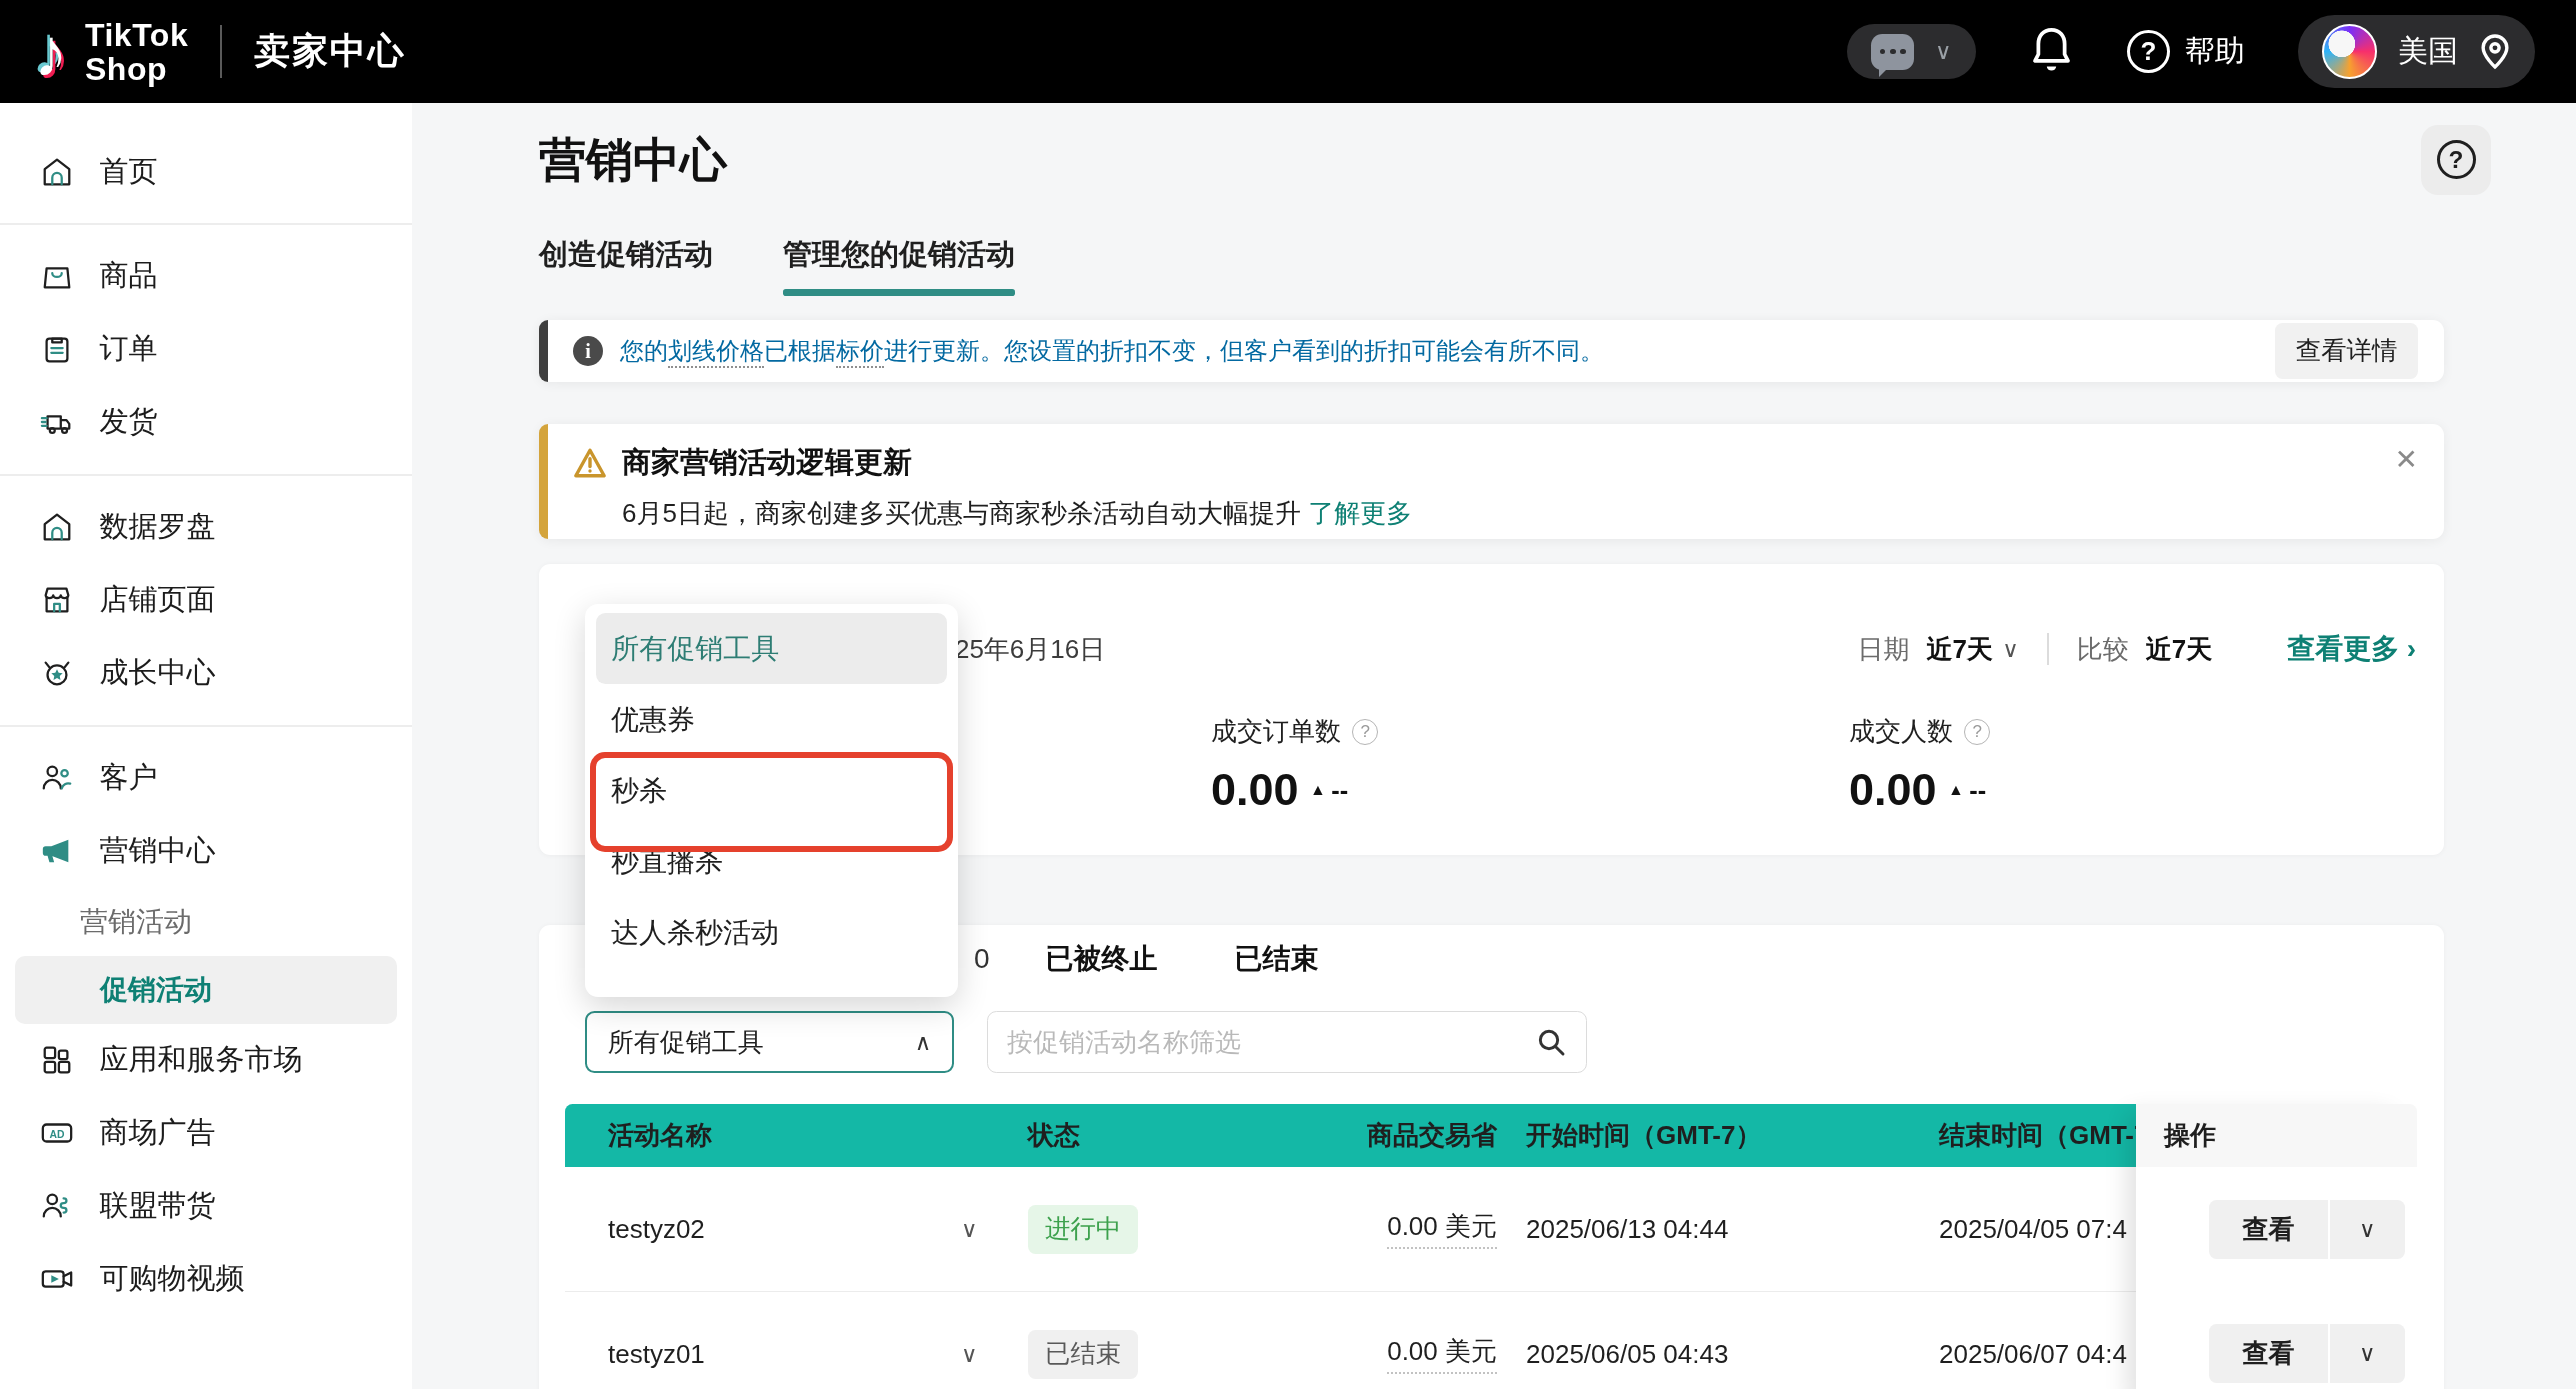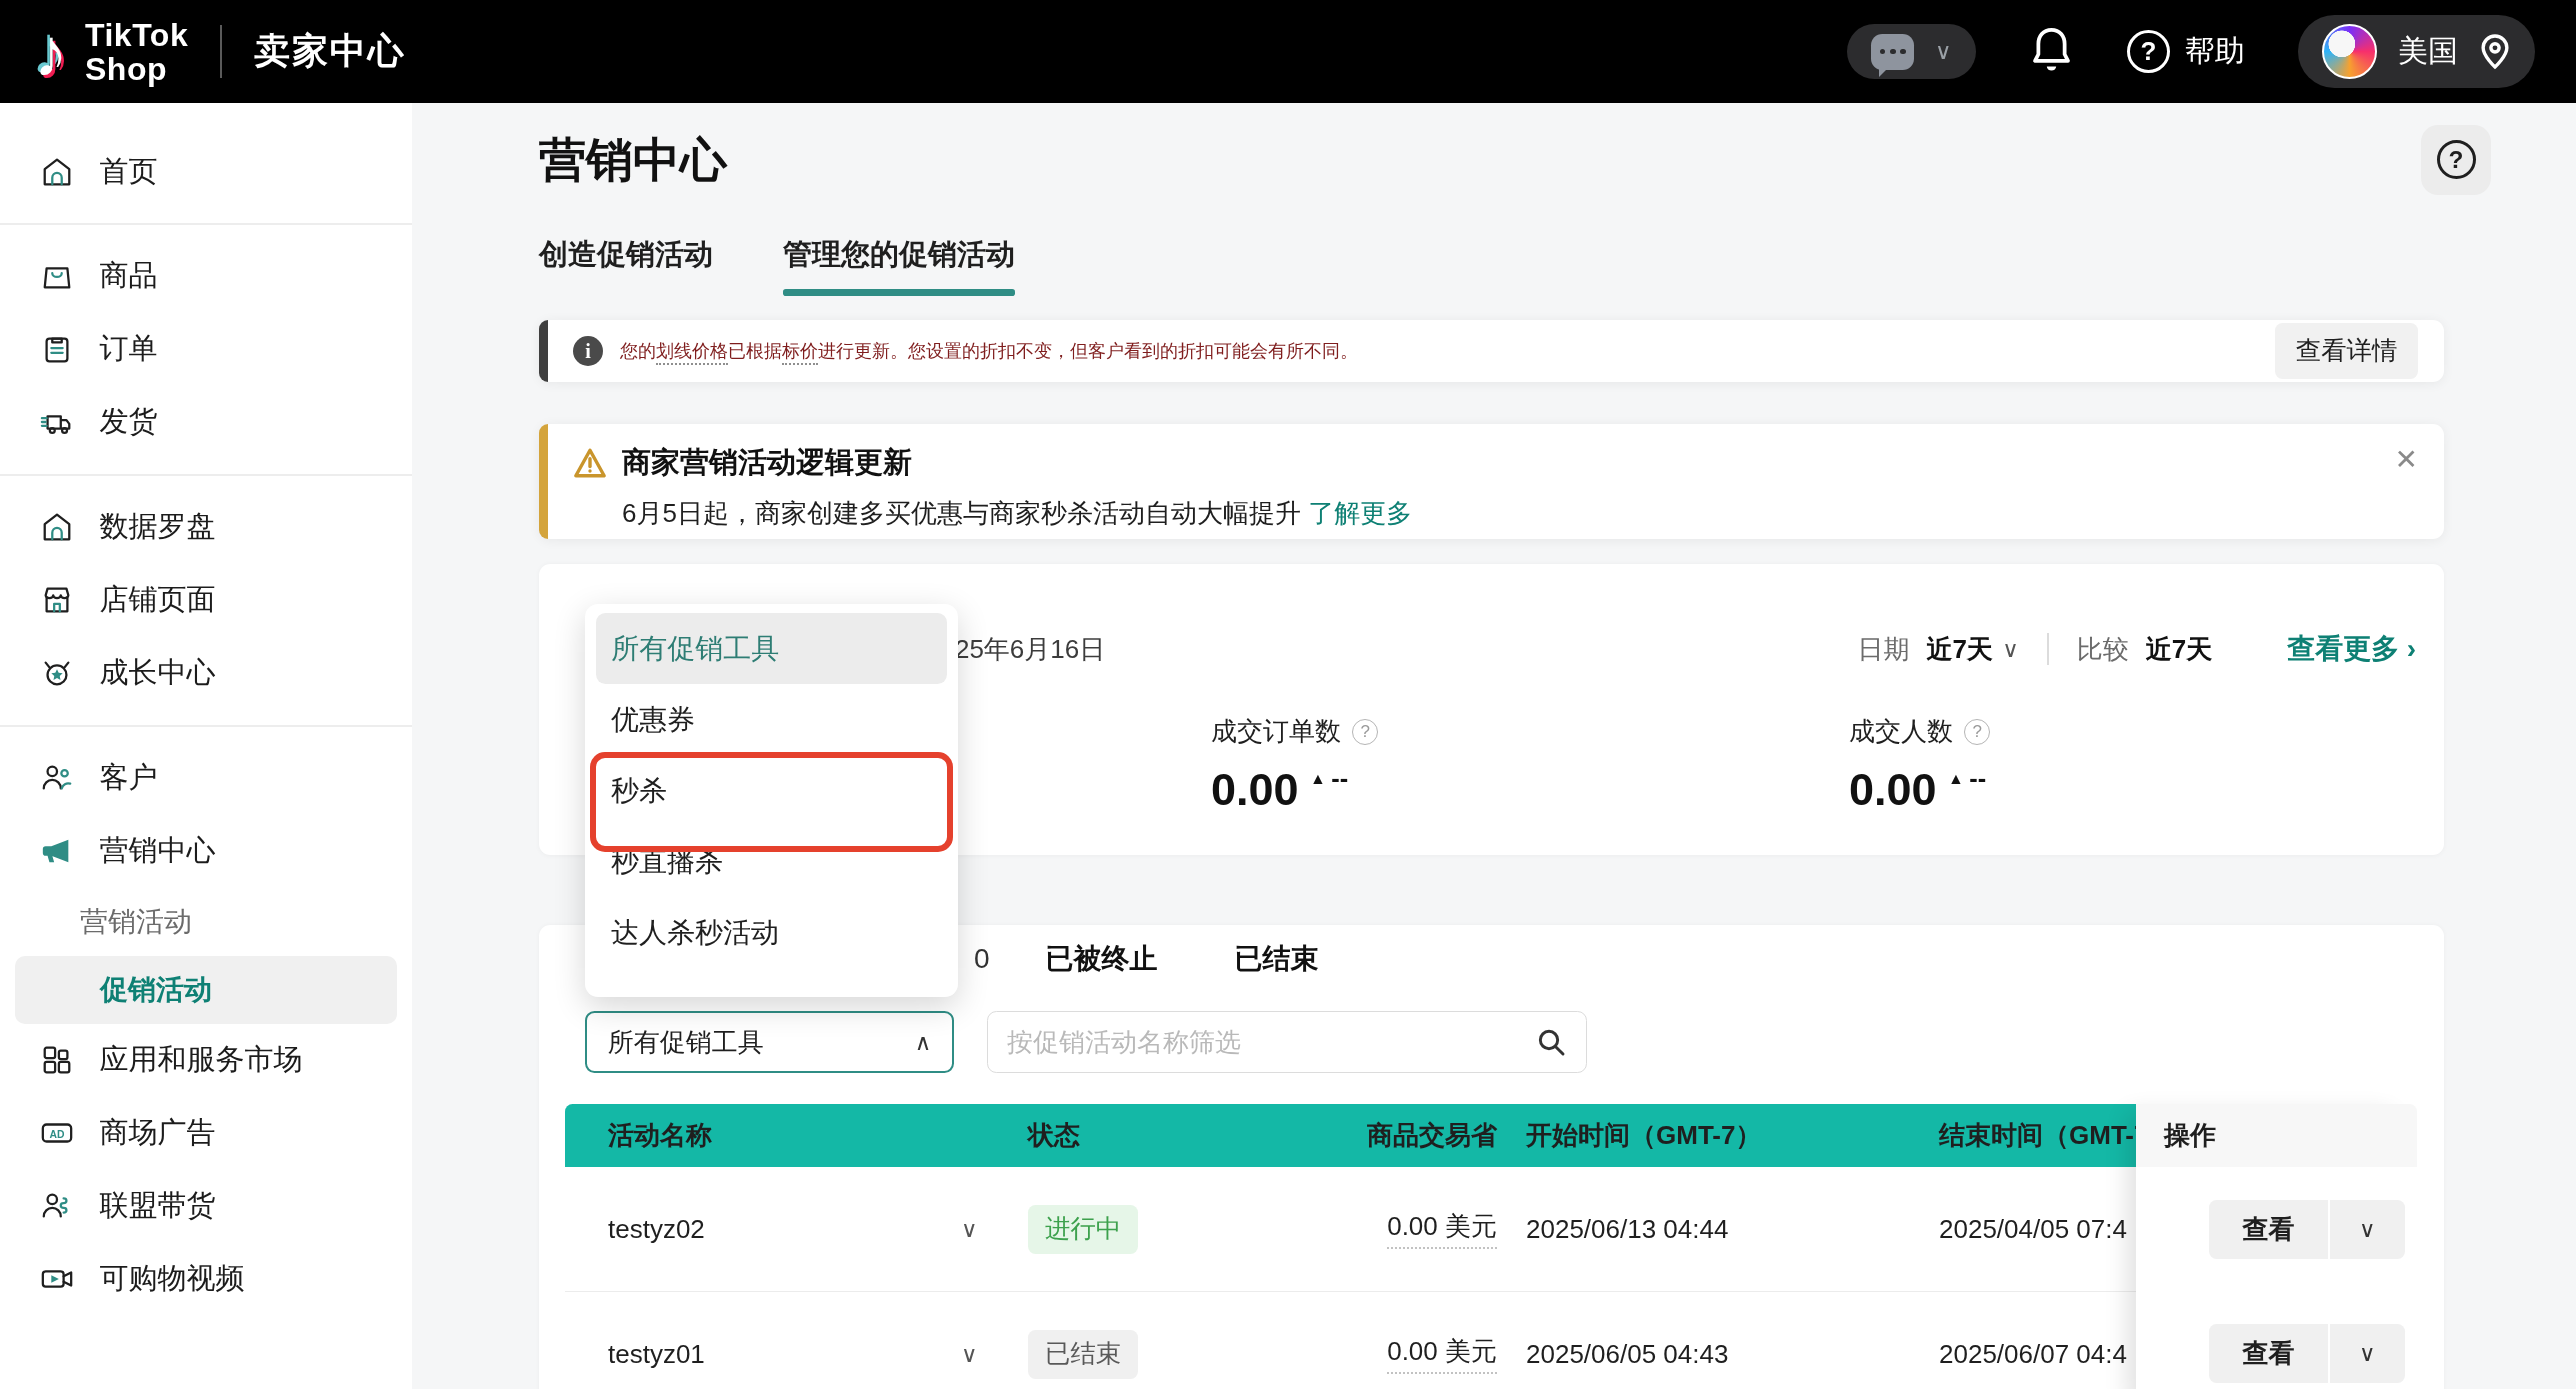--- a/index.html
+++ b/index.html
@@ -43,21 +43,21 @@
   .help-fab .qc { width:39px; height:39px; border:3.8px solid #1f1f1f; border-radius:50%; font-size:24.4px; font-weight:bold; color:#1f1f1f; display:flex; align-items:center; justify-content:center; }
   .tabs { position:absolute; left:127px; top:132px; display:flex; gap:70px; font-size:29px; }
   .tab { color:#1f1f1f; font-weight:bold; padding-bottom:20.7px; cursor:pointer; position:relative; }
   .tab.active::after { content:""; position:absolute; left:0; right:0; bottom:0; height:6.6px; background:#2f8d85; border-radius:2.8px; }
 
   .banner { position:absolute; left:127px; width:1905px; background:#fff; border-radius:11.3px; box-shadow:0 1.9px 11.3px rgba(0,0,0,.06); }
   .banner .bar { position:absolute; left:0; top:0; bottom:0; width:8.5px; border-radius:11.3px 0 0 11.3px; }
   .info-banner { top:217px; height:62px; display:flex; align-items:center; padding:0 26px 0 34px; }
   .info-banner .bar { background:#3f3f3f; }
   .info-ico { width:30px; height:30px; border-radius:50%; background:#4a4a4a; color:#fff; font-size:20px; font-weight:bold; display:flex; align-items:center; justify-content:center; margin-right:17px; flex:0 0 30px; font-family:"Liberation Serif",serif; }
-  .info-text { font-size:18px; color:#7f1d1d; }
+  .info-text { font-size:24px; color:#0369a1; }
   .u-dot { border-bottom:2.8px dotted #8f8f8f; padding-bottom:1.9px; }
   .detail-btn { margin-left:auto; background:#f1f1f1; border-radius:7.5px; padding:11.3px 20.7px; font-size:25.4px; color:#1f1f1f; cursor:pointer; white-space:nowrap; }
 
   .warn-banner { top:321px; height:115px; padding:19px 26px 0 34px; }
   .warn-banner .bar { background:#d4a43c; }
   .warn-title-row { display:flex; align-items:center; gap:15px; }
   .warn-title { font-size:29px; font-weight:bold; color:#111; }
   .warn-body { margin:13px 0 0 49px; font-size:26px; color:#1f1f1f; }
   .warn-link { color:#0e8074; cursor:pointer; }
   .warn-close { position:absolute; right:26px; top:19px; color:#8a8a8a; font-size:28px; cursor:pointer; }
@@ -67,21 +67,21 @@
   .stat-date { position:absolute; left:387px; top:68px; font-size:26px; color:#3c3c3c; }
   .stat-controls { position:absolute; right:28px; top:66px; display:flex; align-items:center; font-size:26px; color:#6b6b6b; }
   .stat-controls .lbl { margin-right:17px; }
   .stat-controls .val { color:#111; font-weight:bold; }
   .stat-controls .chev-d { color:#555; font-size:22.6px; margin-left:9.4px; }
   .vdiv { width:1.9px; height:32px; background:#dcdcdc; margin:0 28px; }
   .see-more { display:flex; align-items:center; gap:7.5px; color:#0e8074; font-weight:bold; font-size:28px; margin-left:75px; cursor:pointer; }
   .metric { position:absolute; top:150px; }
   .metric .m-label { display:flex; align-items:center; gap:11.3px; font-size:26px; color:#1f1f1f; }
   .m-q { width:26px; height:26px; border:1.9px solid #b5b5b5; border-radius:50%; color:#9a9a9a; font-size:17px; display:flex; align-items:center; justify-content:center; }
-  .m-value-row { margin-top:15px; display:flex; align-items:flex-start; gap:11.3px; }
+  .m-value-row { margin-top:15px; display:flex; align-items:center; gap:11.3px; }
   .m-value { font-size:45px; font-weight:bold; color:#111; }
   .m-delta { display:flex; align-items:center; gap:5.6px; color:#111; }
   .m-delta .tri { font-size:16px; } .m-delta .dval { font-size:25.4px; font-weight:bold; }
   .metric-1 { left:672px; } .metric-2 { left:1310px; }
 
   
   .dropdown { position:absolute; left:173px; top:501px; width:373px; height:393px; background:#fff; border-radius:13px; box-shadow:0 9.4px 32px rgba(0,0,0,.16); z-index:60; padding:9.4px 0; }
   .dd-item { height:71px; display:flex; align-items:center; padding-left:26px; font-size:28px; color:#1f1f1f; cursor:pointer; }
   .dd-item.selected { margin:0 11.3px; padding-left:15px; background:#ececec; border-radius:9.4px; color:#2e7d74; }
   .dd-annot { position:absolute; left:4.7px; top:148px; width:363px; height:100px; border:6.6px solid #e5412d; border-radius:15px; pointer-events:none; }

